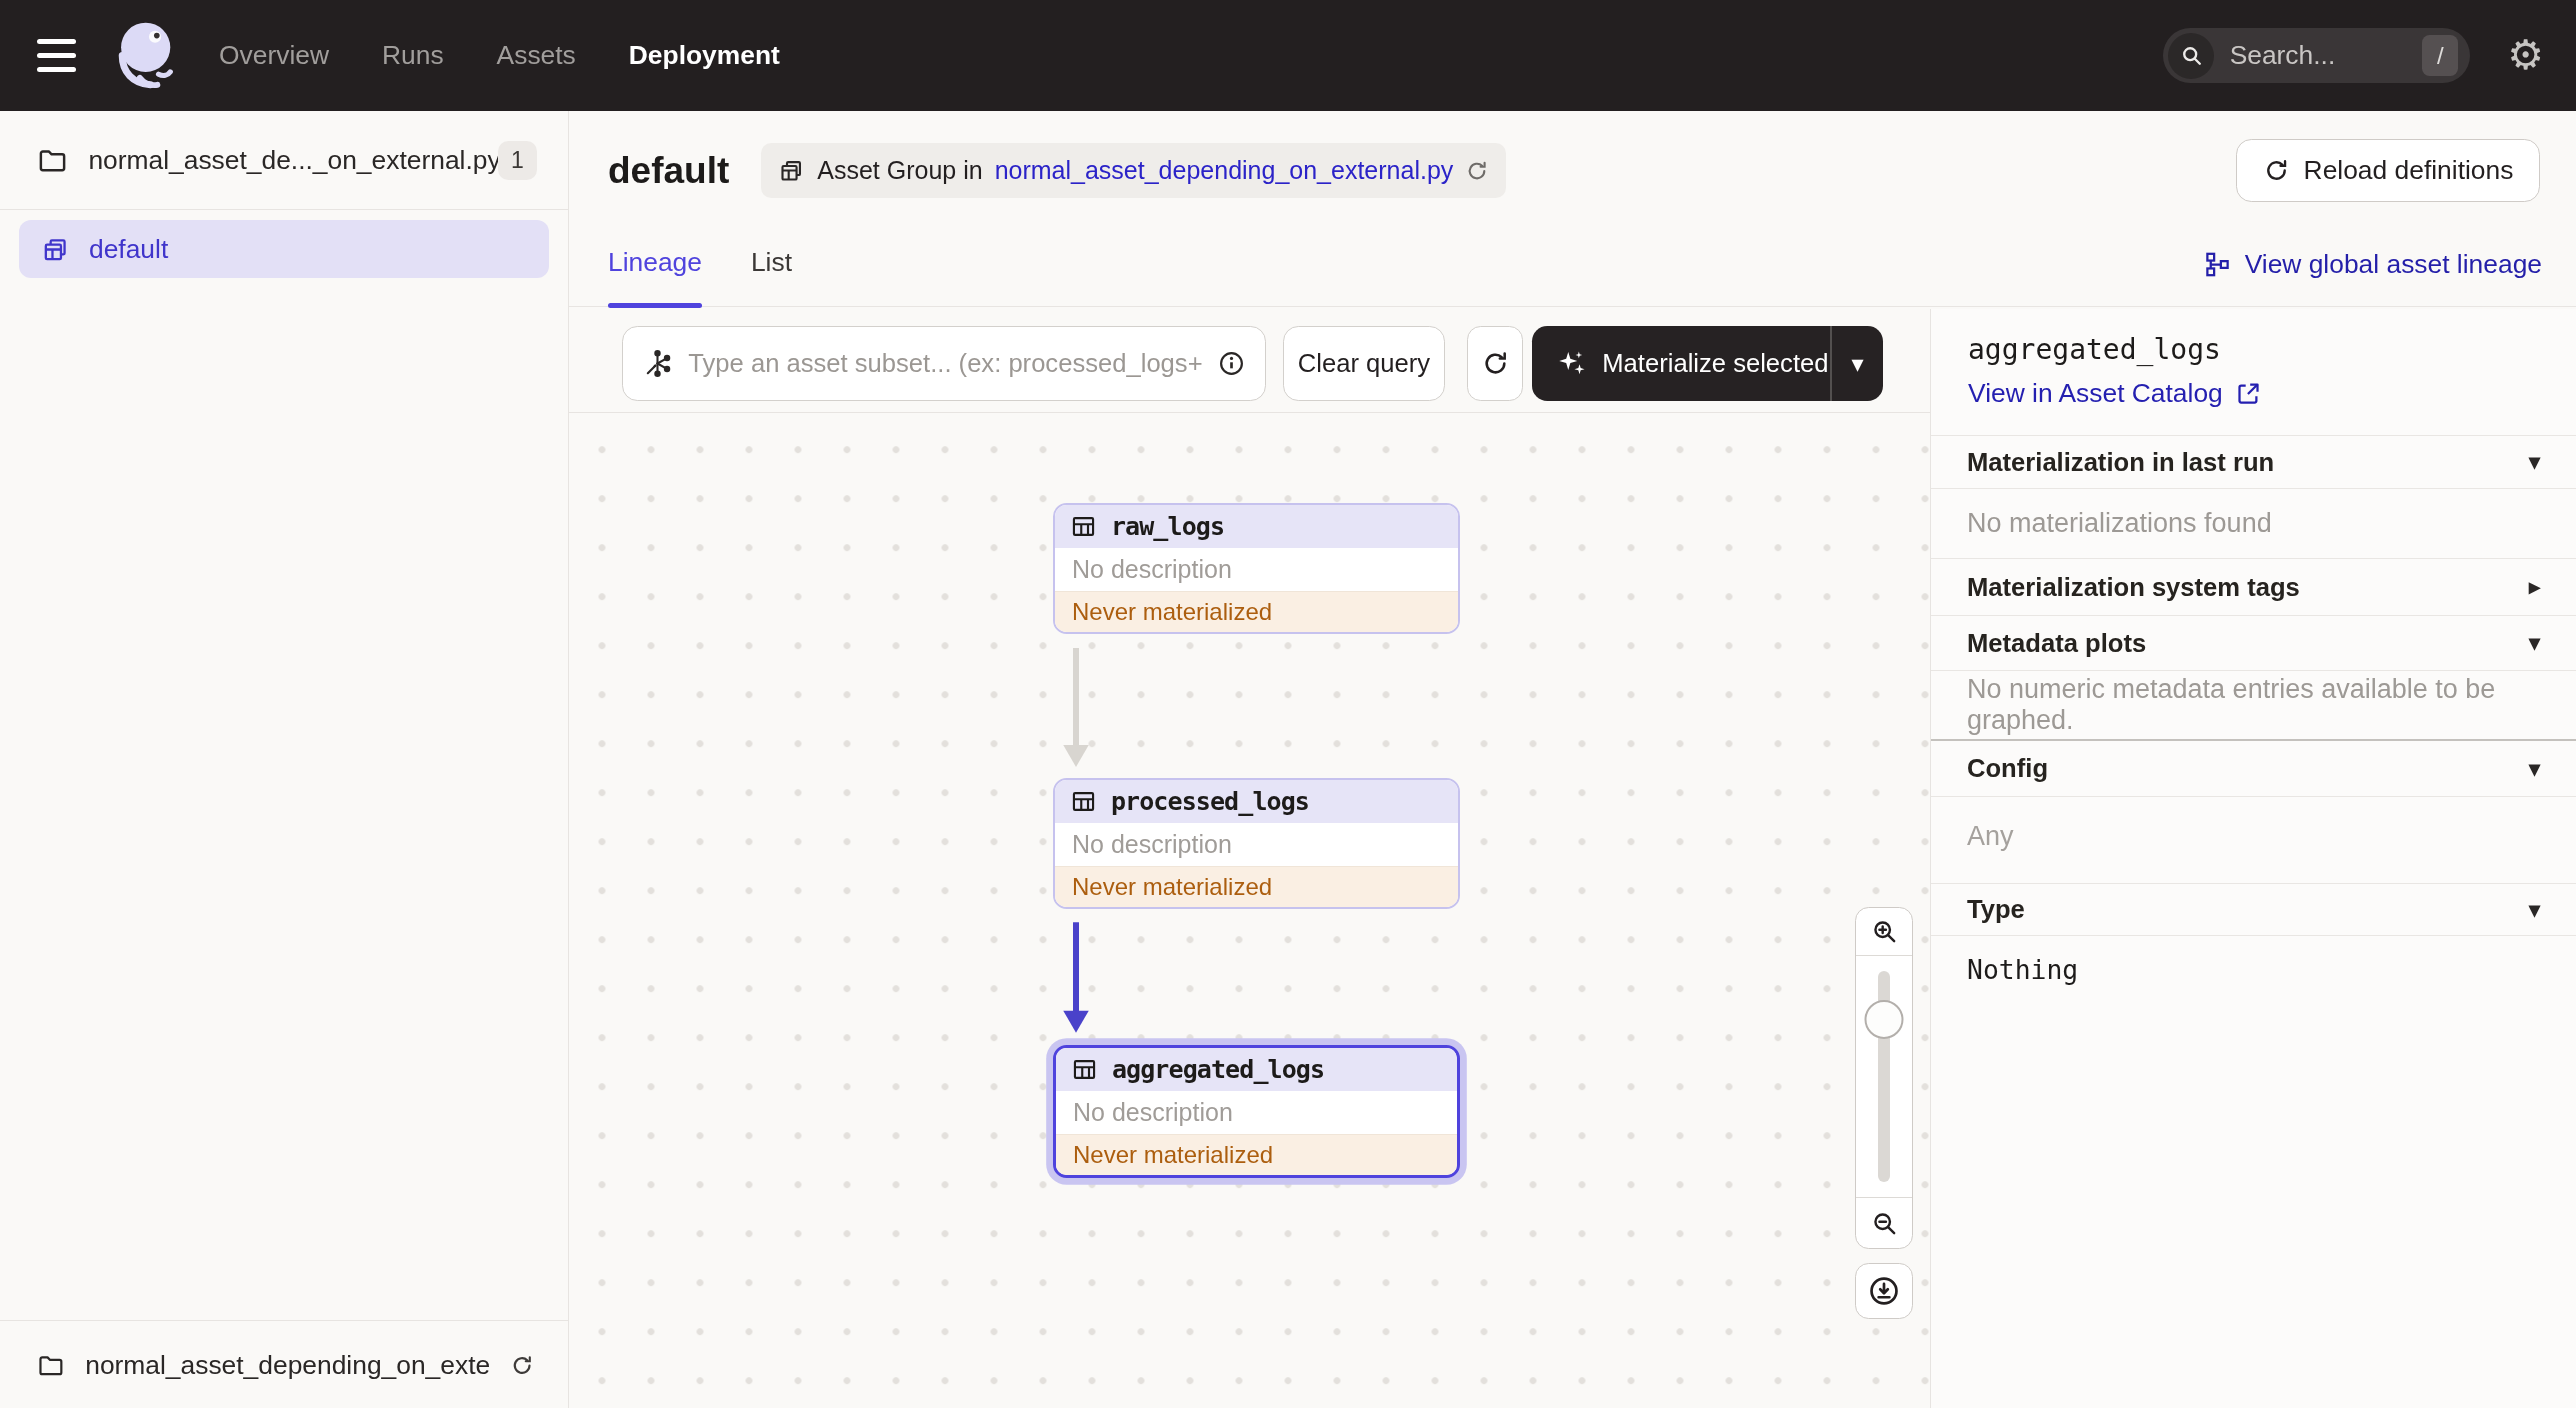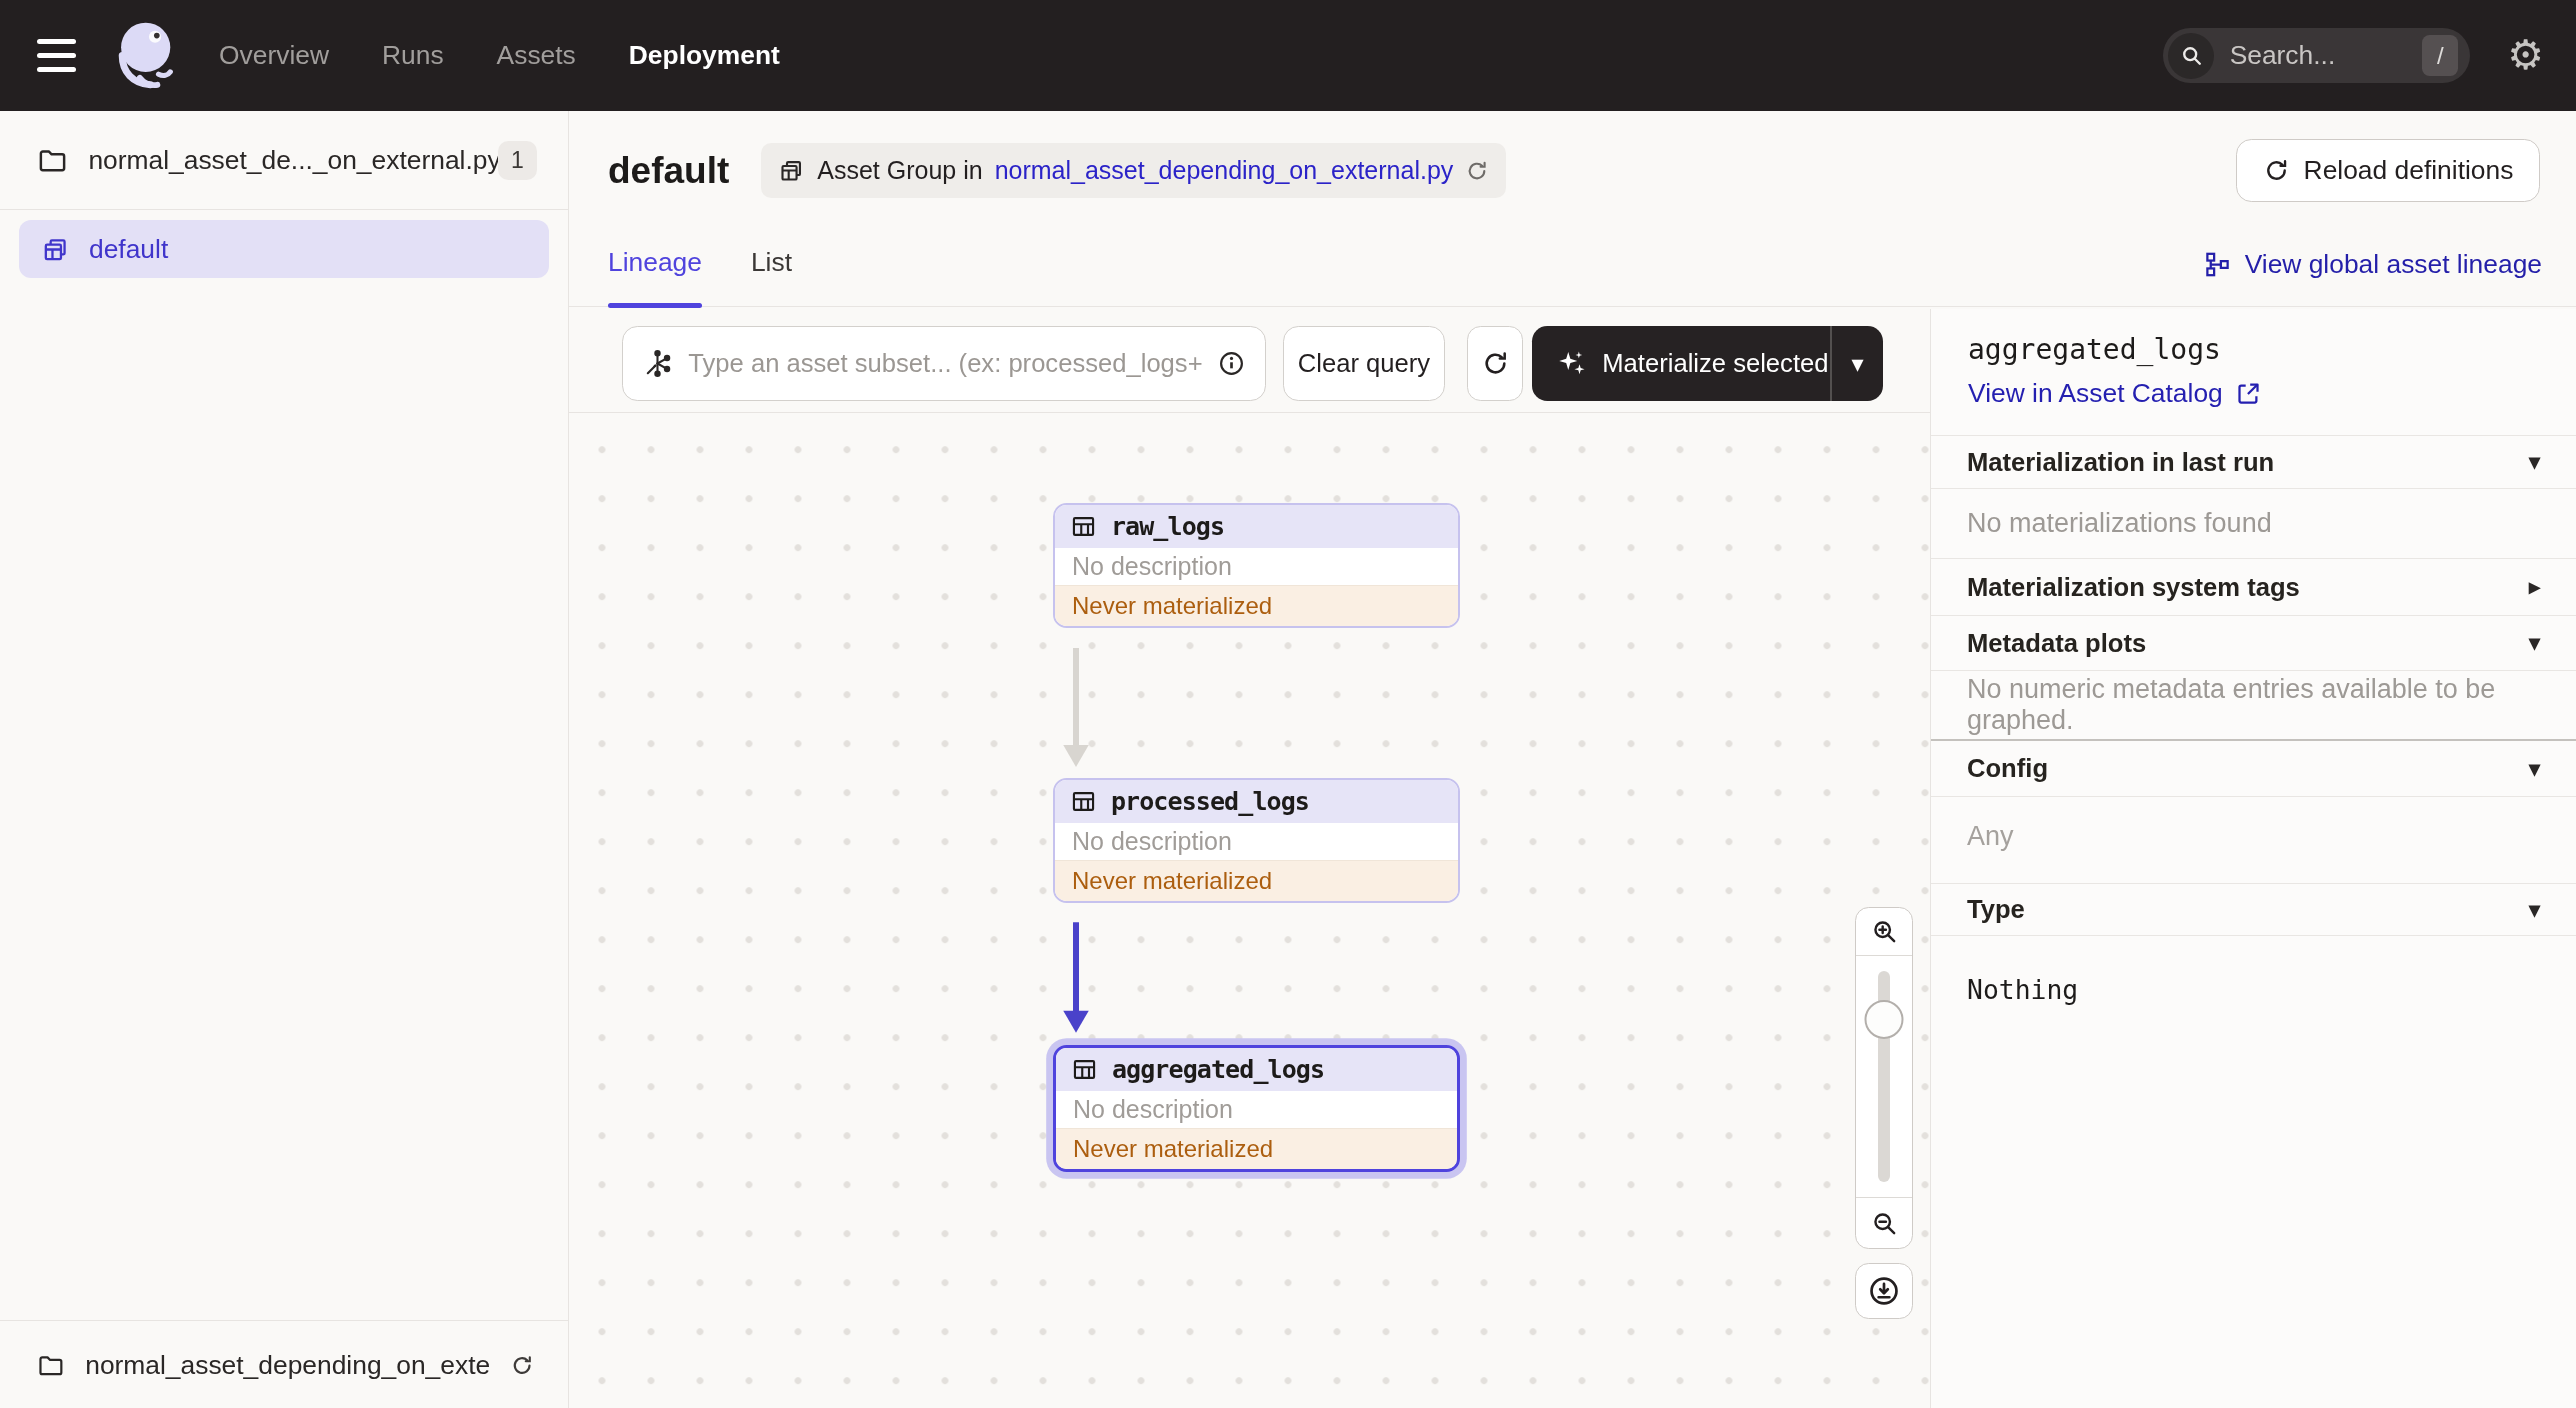--- a/index.html
+++ b/index.html
@@ -64,21 +64,21 @@
   .mat-divider { width:1.7px; height:75px; background:#53504F; margin-left:auto; }
   .mat-chevron { width:51px; height:75px; display:flex; align-items:center; justify-content:center; color:#FFFFFF; font-size:24px; cursor:pointer; }
 
   
   .canvas { position:absolute; top:106px; left:0; right:0; bottom:0;
     background-image:radial-gradient(circle, #E3E0DC 3px, transparent 3.8px);
     background-size:49px 49px; background-position:8.5px 10.2px; }
   .asset-node { position:absolute; left:484px; width:407px; background:#FFFFFF; border:2.6px solid #C6C2EE; border-radius:13.6px; overflow:hidden; cursor:pointer; }
   .node-header { height:43px; background:#E6E4F7; display:flex; align-items:center; padding:0 15.3px; gap:13.6px; }
   .node-name { font-family:"DejaVu Sans Mono", monospace; font-size:25px; font-weight:700; color:#1D1B1A; letter-spacing:-0.9px; }
-  .node-desc { height:37px; display:flex; align-items:center; padding:0 17px; font-size:25px; color:#A09C98; }
+  .node-desc { height:43px; display:flex; align-items:center; padding:0 17px; font-size:25px; color:#A09C98; }
   .node-status { height:41px; background:#FAEFE3; border-top:0.9px solid #F0E5D8; display:flex; align-items:center; padding:0 17px; font-size:24px; color:#AC5E0F; }
   .node-raw { top:88px; }
   .node-processed { top:363px; }
   .node-agg { top:630px; border:3.4px solid #4F43DD; box-shadow:0 0 0 6.8px #C9C5F1; }
   .edge { position:absolute; left:490px; }
 
   
   .zoomwidget { position:absolute; left:1286px; top:492px; width:58px; height:342px; background:#FFFFFF; border:1.7px solid #CFCBC7; border-radius:13.6px; display:flex; flex-direction:column; }
   .zoom-btn { height:48px; display:flex; align-items:center; justify-content:center; color:#231F20; cursor:pointer; background:none; border:none; }
   .zoom-btn.top { border-bottom:1.7px solid #DDDAD6; }
@@ -94,21 +94,21 @@
   .details-title { font-family:"DejaVu Sans Mono", monospace; font-size:28px; font-weight:500; color:#1D1B1A; }
   .catalog-link { margin-top:12px; display:inline-flex; align-items:center; gap:12px; color:#241FB0; font-size:26.4px; text-decoration:none; cursor:pointer; }
   .p-sec { border-top:1.7px solid #E9E6E3; display:flex; align-items:center; padding:0 36px; font-size:25.6px; font-weight:700; color:#26231F; cursor:pointer; }
   .p-sec .caret { margin-left:auto; font-size:22px; color:#2A2726; }
   .p-body { border-top:1.7px solid #E9E6E3; padding:0 36px; display:flex; align-items:center; font-size:27px; color:#9D9995; }
   .sec-1 { height:53px; } .body-1 { height:70px; }
   .sec-2 { height:57px; } .sec-3 { height:55px; } .body-2 { height:69px; }
   .sec-4 { height:57px; border-top:2.6px solid #C4C1BD; }
   .body-3 { height:87px; align-items:flex-start; padding-top:24px; color:#A5A19D; }
   .sec-5 { height:52px; }
-  .body-4 { align-items:flex-start; padding-top:38px; font-family:"DejaVu Sans Mono", monospace; font-size:26.4px; color:#1D1B1A; }
+  .body-4 { align-items:flex-start; padding-top:18px; font-family:"DejaVu Sans Mono", monospace; font-size:26.4px; color:#1D1B1A; }
 </style>
 </head>
 <body>
 
 <header class="nav">
   <button class="hamburger">
       <span></span>
       <span></span>
       <span></span>
     </button>

